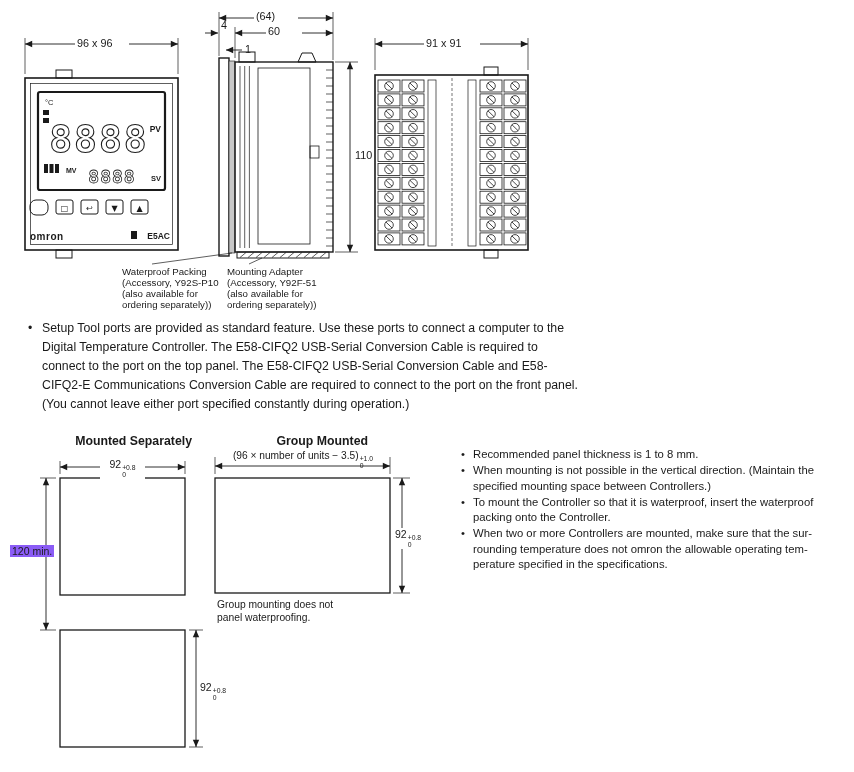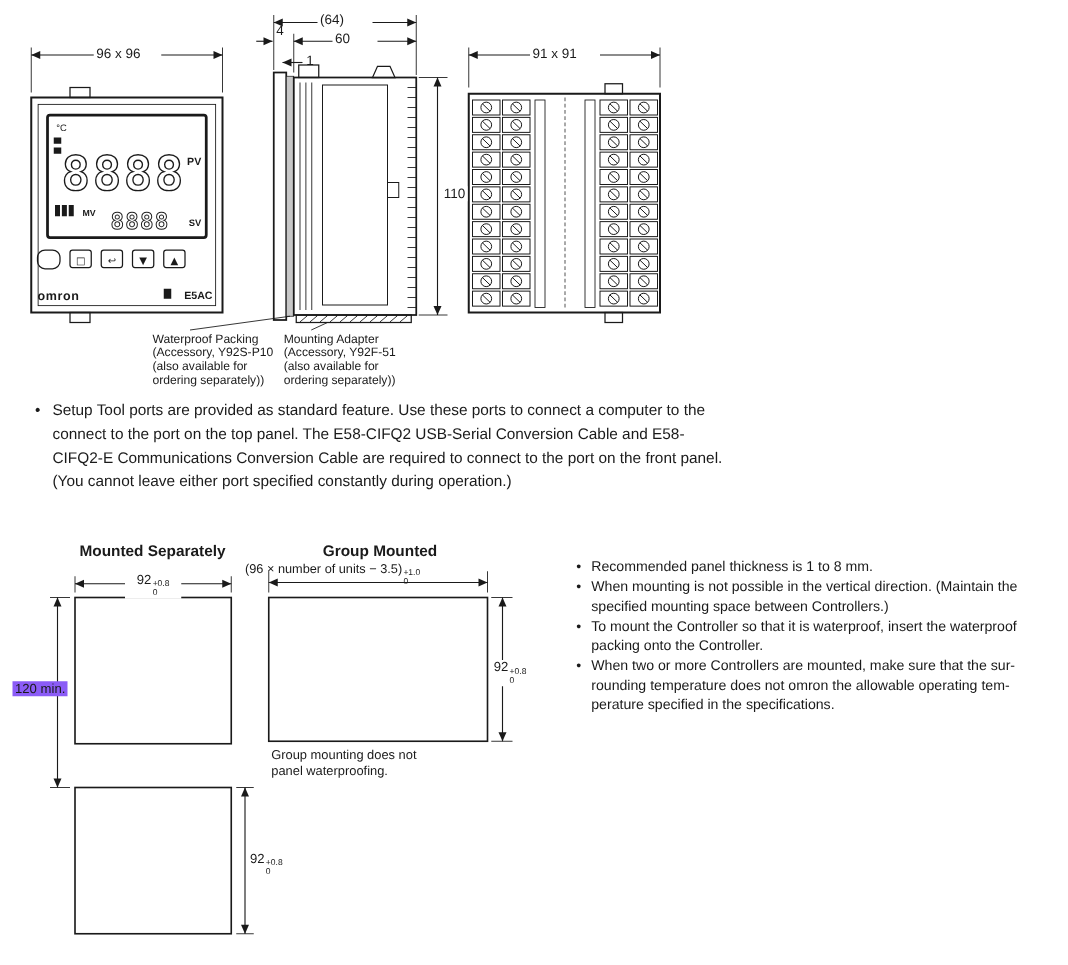--- a/index.html
+++ b/index.html
@@ -15,29 +15,29 @@
   #lbl-60{left:266px;top:25px;width:36px}
   #lbl-4{left:221px;top:19px}
   #lbl-1{left:245px;top:43px}
   #lbl-110{left:353px;top:149px}
   #lbl-rear-dim{left:424px;top:37px;width:56px}
   .callout{position:absolute;font-size:9.7px;line-height:11px;white-space:nowrap}
   #callout-packing{left:122px;top:266px}
   #callout-adapter{left:227px;top:266px}
   #setup{position:absolute;left:28px;top:319px;font-size:12.3px;line-height:19px;padding-left:14px;white-space:nowrap}
   #setup .marker{position:absolute;left:0;top:0}
-  .h{position:absolute;font-weight:bold;font-size:12.3px;text-align:center;white-space:nowrap}
+  .h{position:absolute;font-weight:bold;font-size:12.3px;text-align:right;white-space:nowrap}
   #h-sep{left:52px;top:434px;width:140px}
   #h-grp{left:240px;top:434px;width:128px}
   .tolbox{position:absolute;font-size:10.5px;white-space:nowrap}
   #tol-a{left:100px;top:458px;width:45px;text-align:center;background:#fff}
   #tol-b{left:200px;top:681px}
   #tol-c{left:394px;top:528px;background:#fff;padding:0 1px}
   #lbl-120{position:absolute;left:10px;top:545px;background:#8b5cf6;padding:0 2px;font-size:10.5px;white-space:nowrap}
-  #formula{position:absolute;left:196px;top:450px;width:214px;font-size:10.2px;white-space:nowrap}
+  #formula{position:absolute;left:196px;top:450px;width:214px;text-align:center;font-size:10.2px;white-space:nowrap}
   #grp-note{position:absolute;left:217px;top:599px;font-size:10.3px;line-height:12.5px;white-space:nowrap}
   #notes{position:absolute;left:461px;top:447px;font-size:11.3px;line-height:15.3px}
   .note{position:relative;padding-left:12px;margin-bottom:1px;white-space:nowrap}
   .note .marker{position:absolute;left:0;top:0}
   .stk{display:inline-flex;flex-direction:column;align-items:flex-start;font-size:6.8px;line-height:1.08;vertical-align:-2px;margin-left:1px}
 </style>
 </head>
 <body>
 
 <div class="page">
@@ -349,20 +349,21 @@
   <div class="callout" id="callout-adapter">
     <div>Mounting Adapter</div>
     <div>(Accessory, Y92F-51</div>
     <div>(also available for</div>
     <div>ordering separately))</div>
   </div>
 
   <div id="setup">
     <span class="marker">•</span>
     <div>Setup Tool ports are provided as standard feature. Use these ports to connect a computer to the</div>
+    <div>Digital Temperature Controller. The E58-CIFQ2 USB-Serial Conversion Cable is required to</div>
     <div>connect to the port on the top panel. The E58-CIFQ2 USB-Serial Conversion Cable and E58-</div>
     <div>CIFQ2-E Communications Conversion Cable are required to connect to the port on the front panel.</div>
     <div>(You cannot leave either port specified constantly during operation.)</div>
   </div>
 
   <div class="h" id="h-sep">Mounted Separately</div>
   <div class="h" id="h-grp">Group Mounted</div>
 
   <div class="tolbox" id="tol-a">
     <span>92</span><span class="stk">

